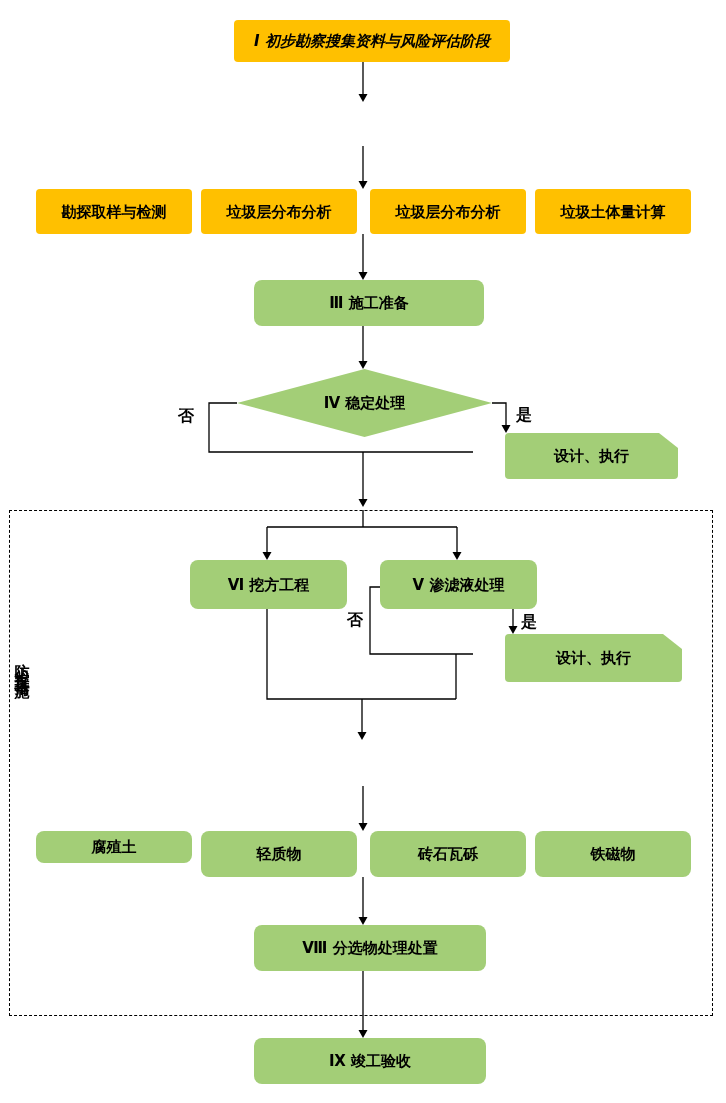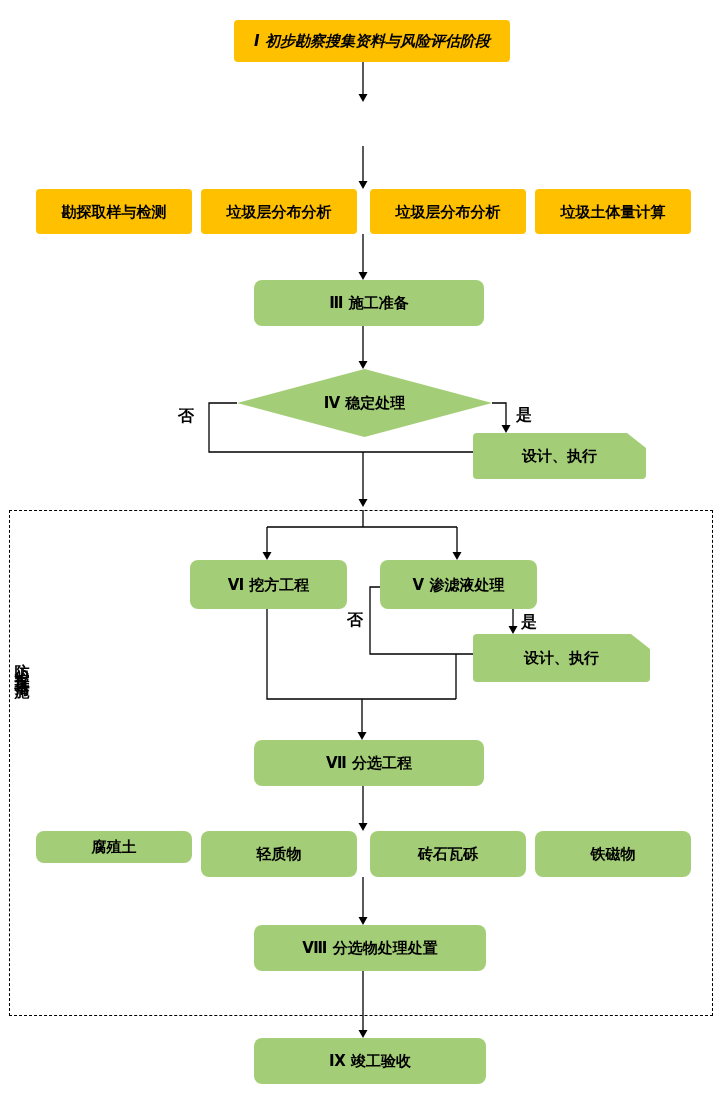--- a/index.html
+++ b/index.html
@@ -16,20 +16,21 @@
   .green  { background:var(--green,#A3CE77);  border-radius:8px; }
   .diamond {
     background:var(--green,#A3CE77);
     clip-path: polygon(50% 0, 100% 50%, 50% 100%, 0 50%);
     border-radius:0;
   }
   .tag {
     background:var(--green,#A3CE77);
     clip-path: polygon(0 0, calc(100% - 19px) 0, 100% 15px, 100% 100%, 0 100%);
     border-radius:4px 0 4px 4px;
+    margin-left:32px;
   }
   .dashed-box { position:absolute; border:1px dashed #000; box-sizing:border-box; }
   .vlabel {
     position:absolute; writing-mode:vertical-rl; text-orientation:upright;
     font-weight:bold; font-size:15px; letter-spacing:4px; line-height:1;
   }
   .branch-label { position:absolute; font-weight:bold; font-size:16px; }
   svg.wires { position:absolute; left:0; top:0; pointer-events:none; }
   svg.wires path, svg.wires polyline { stroke:var(--line,#000); stroke-width:1.3; fill:none; }
   svg.wires polygon { fill:var(--line,#000); stroke:none; }
@@ -104,21 +105,20 @@
   <div class="node tag" style="left:473px; top:433px; width:173px; height:46px;">设计、执行</div>
 
   <div class="node green" style="left:190px; top:560px; width:157px; height:49px;">Ⅵ 挖方工程</div>
   <div class="node green" style="left:380px; top:560px; width:157px; height:49px;">Ⅴ 渗滤液处理</div>
 
   <div class="branch-label" style="left:347px; top:610px;">否</div>
   <div class="branch-label" style="left:521px; top:612px;">是</div>
 
   <div class="node tag" style="left:473px; top:634px; width:177px; height:48px;">设计、执行</div>
 
-  <div class="node green" style="left:254px; top:740px; width:230px; height:46px;">Ⅶ 分选工程</div>
 
   <div class="node green" style="left:36px; top:831px; width:156px; height:32px;">腐殖土</div>
   <div class="node green" style="left:201px; top:831px; width:156px; height:46px;">轻质物</div>
   <div class="node green" style="left:535px; top:831px; width:156px; height:46px;">铁磁物</div>
   <div class="node green" style="left:370px; top:831px; width:156px; height:46px;">砖石瓦砾</div>
 
   <div class="node green" style="left:254px; top:925px; width:232px; height:46px;">Ⅷ 分选物处理处置</div>
 
   <div class="node green" style="left:254px; top:1038px; width:232px; height:46px;">Ⅸ 竣工验收</div>
 

